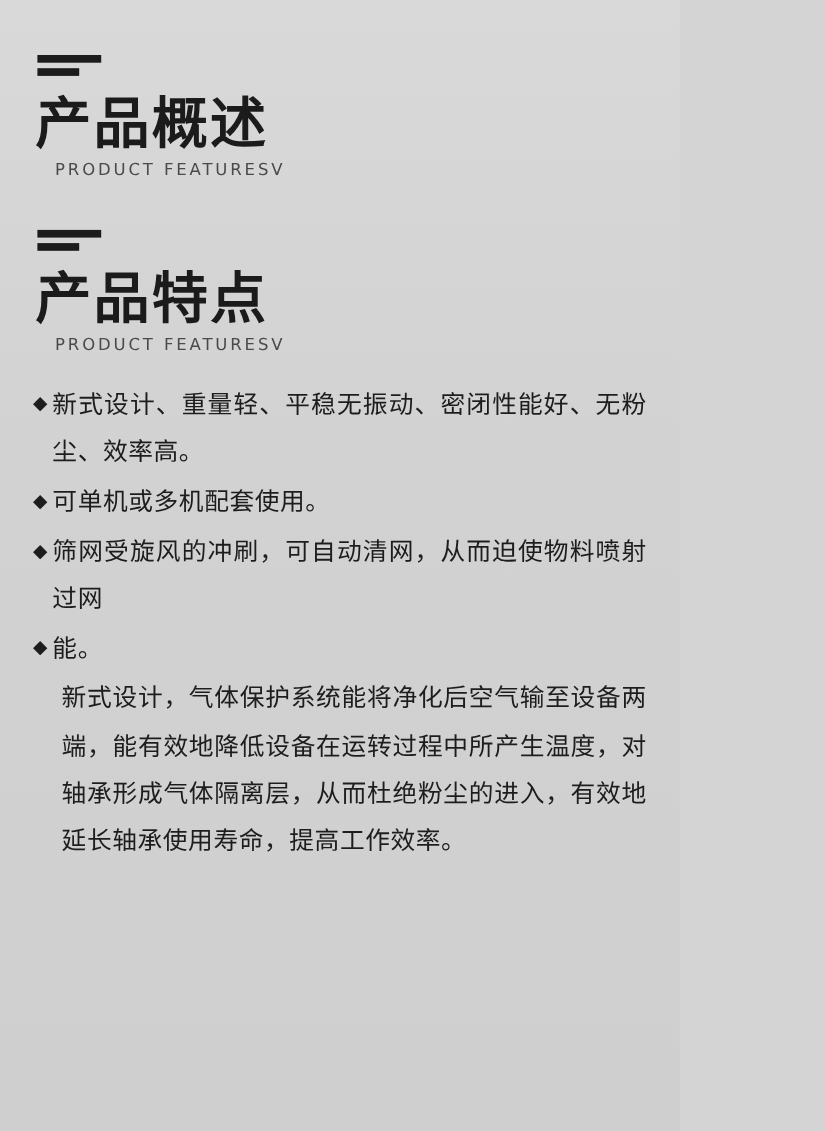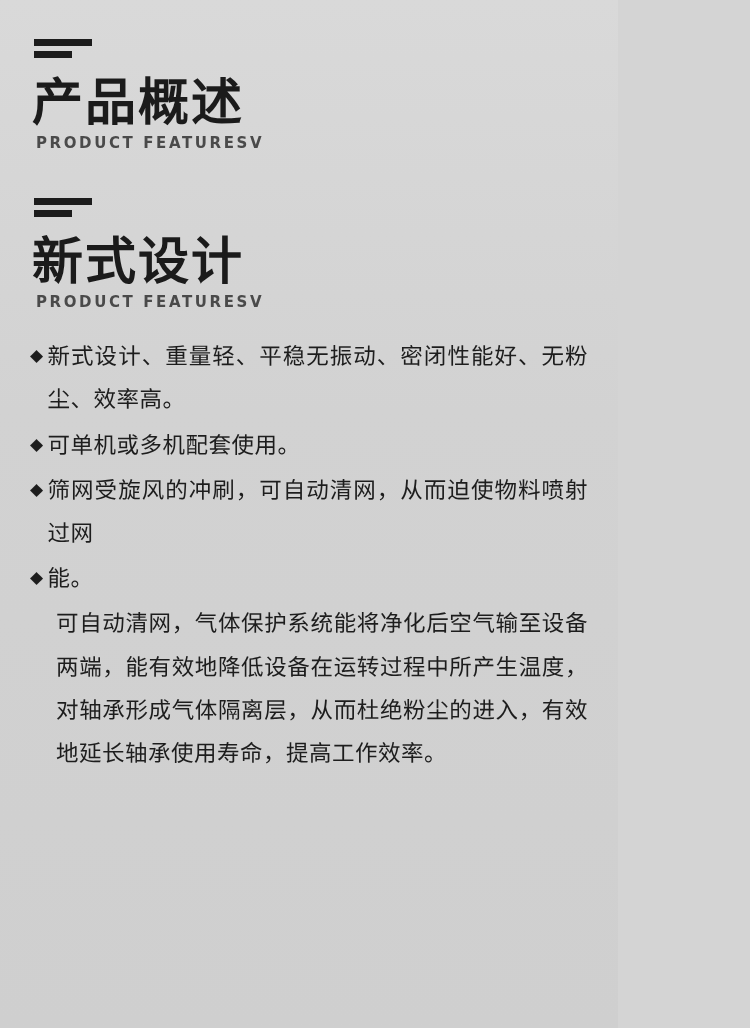--- a/index.html
+++ b/index.html
@@ -14,21 +14,21 @@
     font-family: "Liberation Serif", "DejaVu Serif", serif;
     color: #1a1a1a;
     overflow: hidden;
   }
   .page {
     position: relative;
     width: 618px;
     height: 1028px;
     background: linear-gradient(180deg, #d9d9d9 0%, #d2d2d2 40%, #cfcfcf 100%);
     box-sizing: border-box;
-    padding: 3px 30px;
+    padding: 14px 30px;
   }
 
   
   .section {
     position: relative;
   }
   .sec-head {
     position: relative;
   }
   .bars {
@@ -52,22 +52,22 @@
     line-height: 1.12;
     margin-top: 16px;
     margin-left: 2px;
   }
   .sec-sub {
     font-family: "DejaVu Sans", "Liberation Sans", sans-serif;
     font-size: 15px;
     letter-spacing: 2.6px;
     color: #4a4a4a;
     margin-top: 3px;
-    margin-left: 6px;
-    font-weight: bold;
+    margin-left: 20px;
+    font-weight: normal;
   }
 
   
   .para {
     font-size: 22.5px;
     line-height: 1.95;
     color: #1d1d1d;
     text-align: justify;
     margin-top: 26px;
     letter-spacing: 0.5px;
@@ -125,38 +125,38 @@
   </div>
 
   <div class="section-gap"></div>
 
   <div class="section">
     <div class="sec-head">
       <div class="bars">
         <div class="bar bar-1"></div>
         <div class="bar bar-2"></div>
       </div>
-      <div class="sec-title">新式设计</div>
+      <div class="sec-title">产品特点</div>
       <div class="sec-sub">PRODUCT FEATURESV</div>
     </div>
 
     <div class="features">
       <div class="feat">
         <span class="diamond">◆</span>
         <span class="feat-text">新式设计、重量轻、平稳无振动、密闭性能好、无粉尘、效率高。</span>
       </div>
       <div class="feat">
         <span class="diamond">◆</span>
         <span class="feat-text">可单机或多机配套使用。</span>
       </div>
       <div class="feat">
         <span class="diamond">◆</span>
         <span class="feat-text">筛网受旋风的冲刷，可自动清网，从而迫使物料喷射过网</span>
       </div>
       <div class="feat">
         <span class="diamond">◆</span>
         <span class="feat-text">能。</span>
       </div>
-      <div class="feat-cont">可自动清网，气体保护系统能将净化后空气输至设备两端，能有效地降低设备在运转过程中所产生温度，对轴承形成气体隔离层，从而杜绝粉尘的进入，有效地延长轴承使用寿命，提高工作效率。</div>
+      <div class="feat-cont">新式设计，气体保护系统能将净化后空气输至设备两端，能有效地降低设备在运转过程中所产生温度，对轴承形成气体隔离层，从而杜绝粉尘的进入，有效地延长轴承使用寿命，提高工作效率。</div>
     </div>
   </div>
 
 </div>
 
 </body></html>

